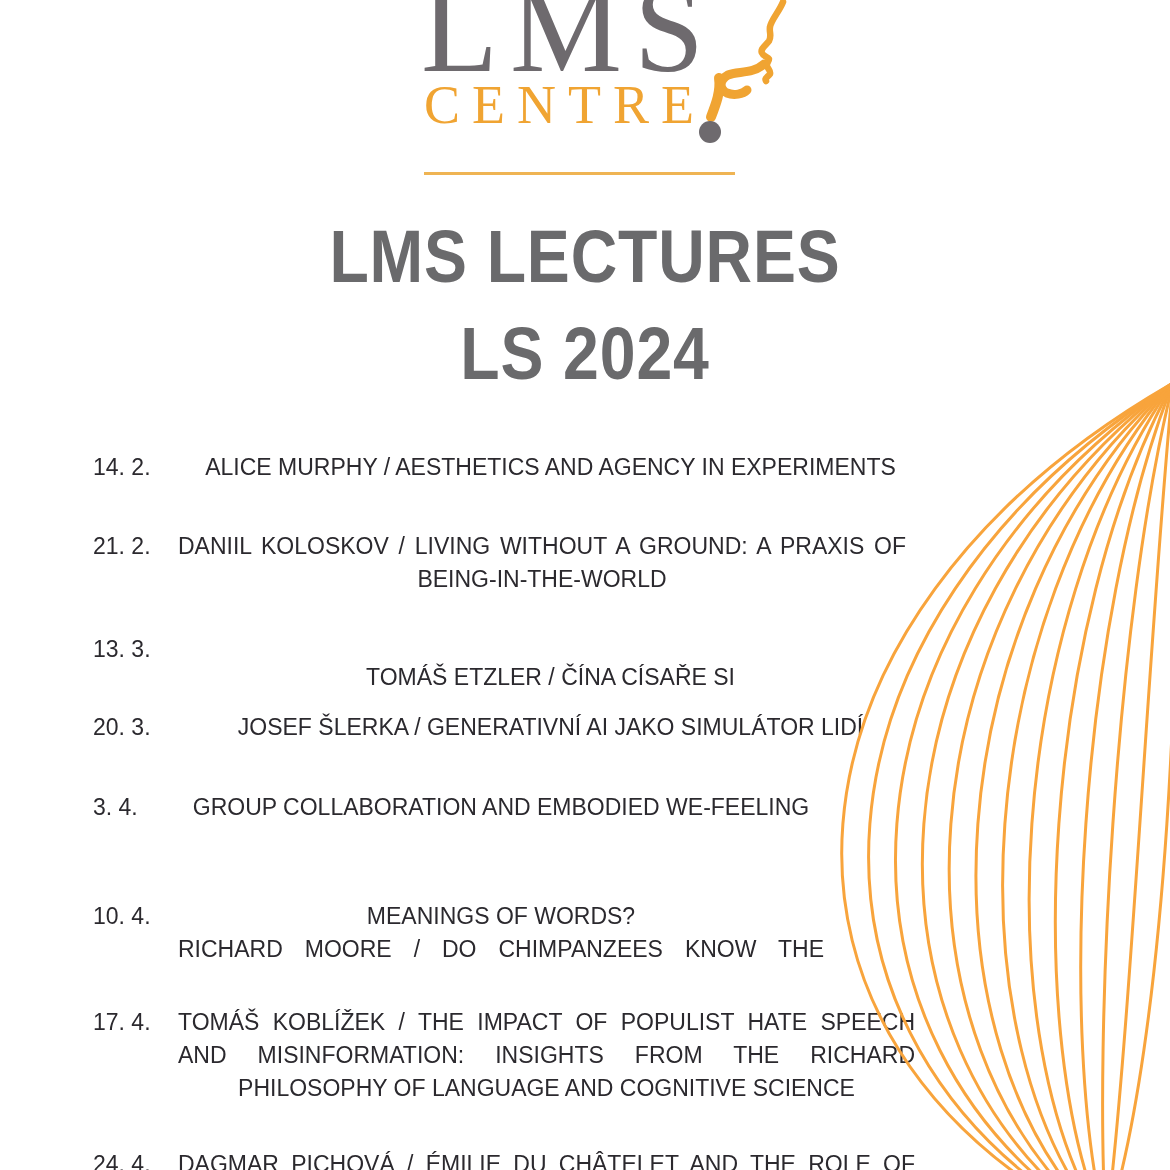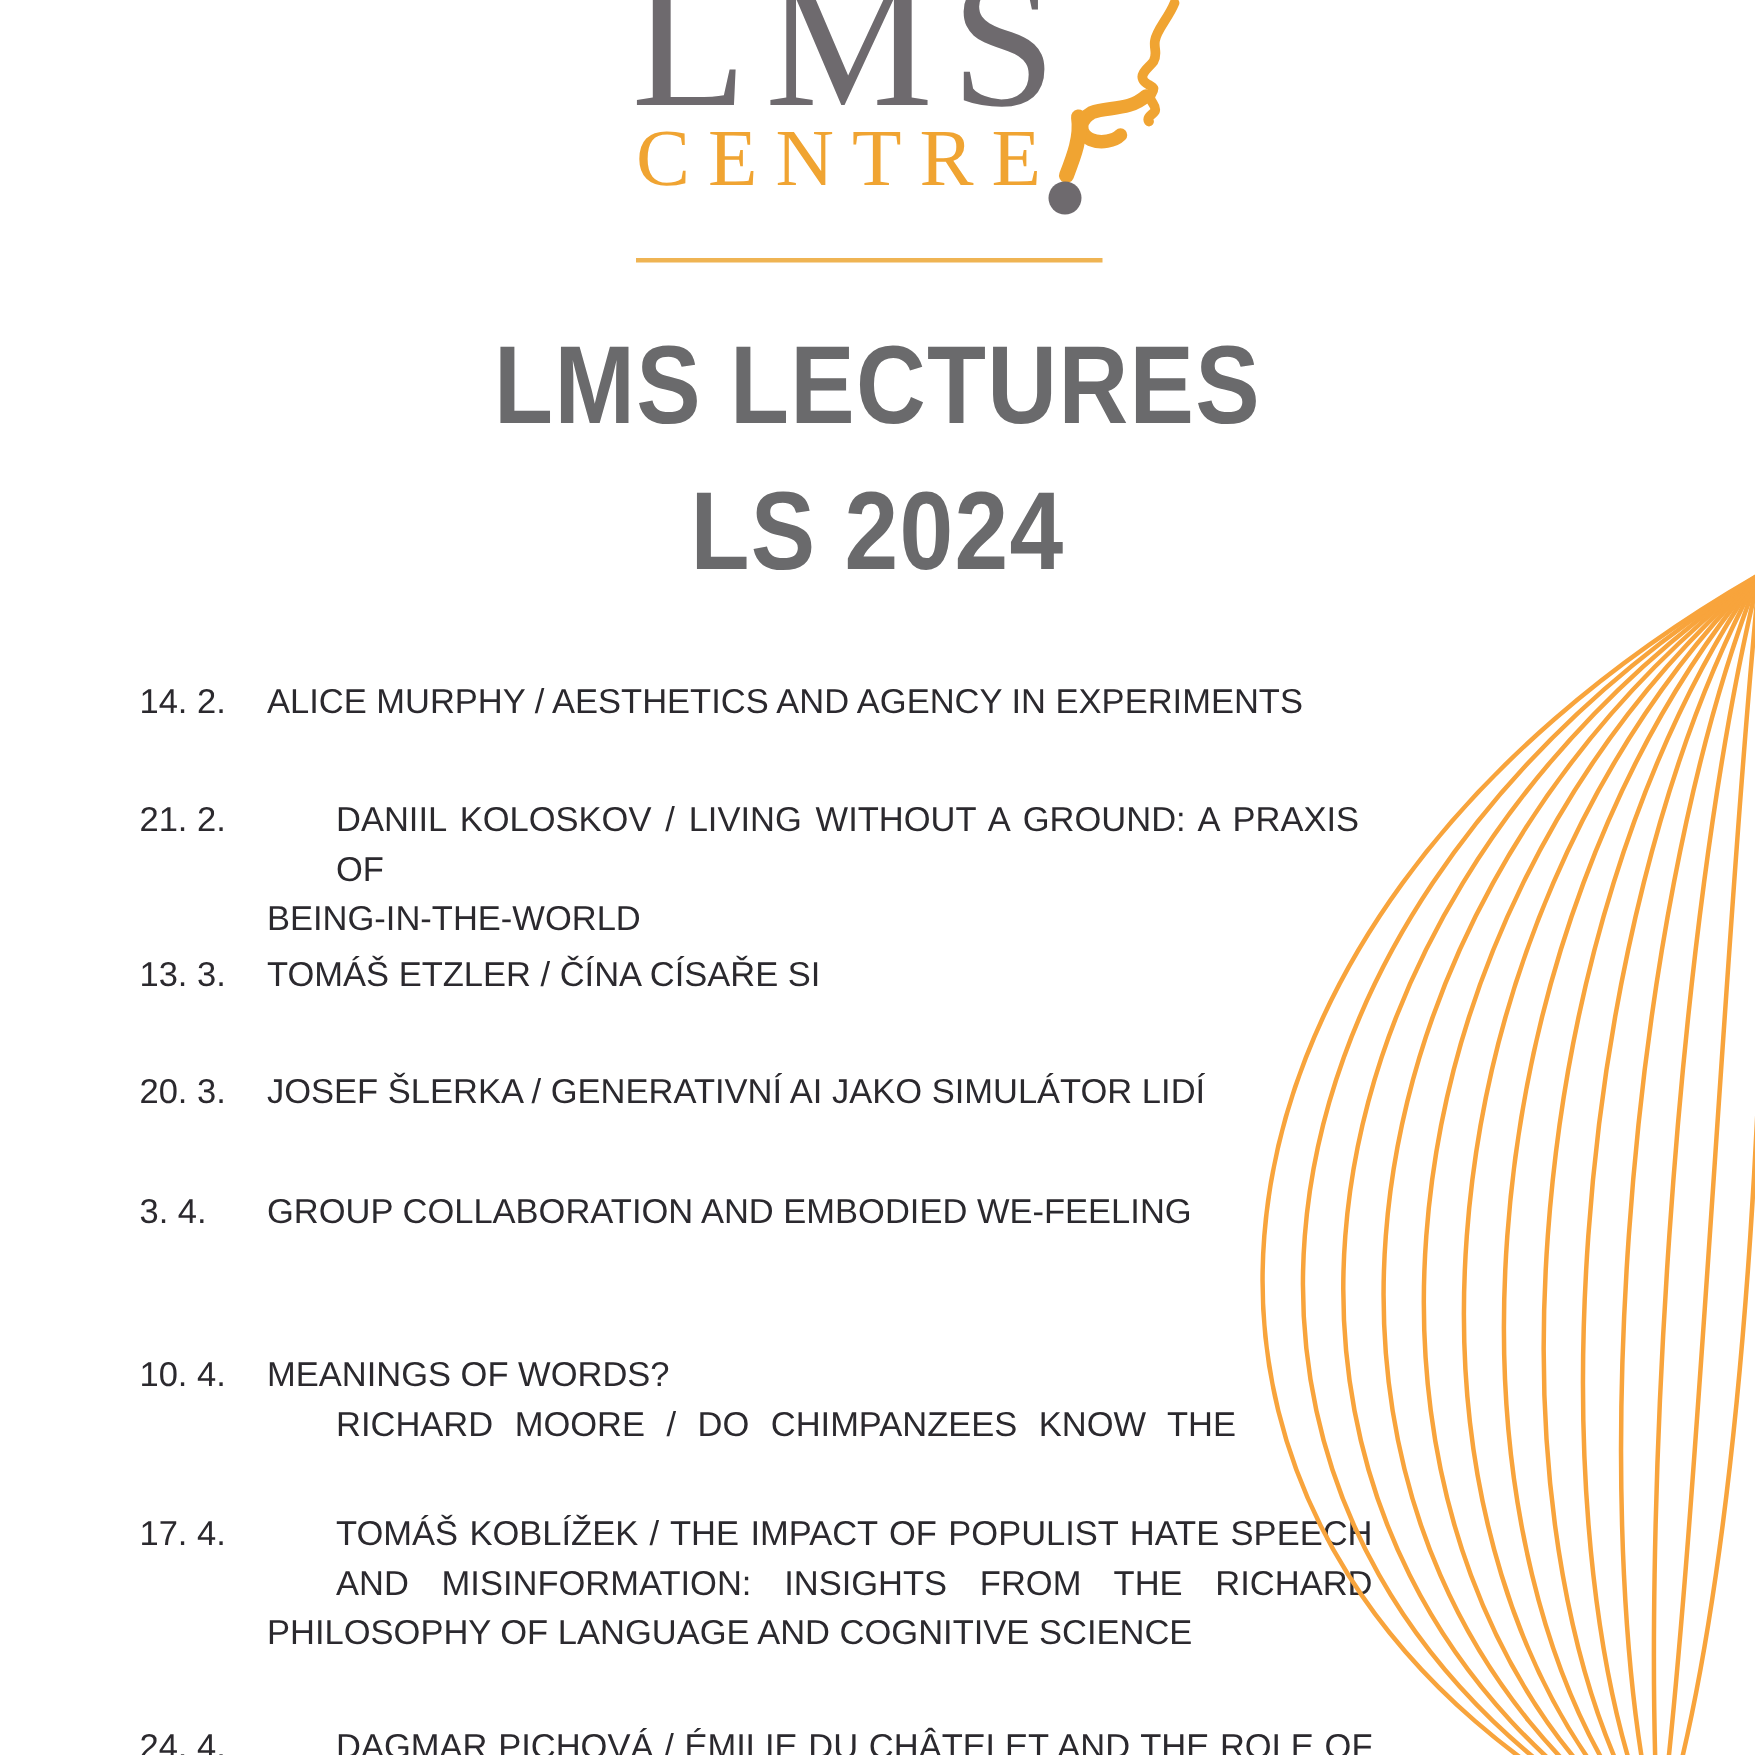--- a/index.html
+++ b/index.html
@@ -50,22 +50,22 @@
     position: absolute; left: 93px; top: 0;
     font-size: 23px; line-height: 33px;
     color: var(--text-dark);
     white-space: nowrap;
   }
   .txt {
     position: absolute; left: 178px; top: 0;
     font-size: 23px; line-height: 33px;
     color: var(--text-dark);
   }
-  .ln { text-align: left; white-space: normal; }
-  .ln.j { text-align: justify; text-align-last: justify; margin-left: 46px; }
+  .ln { text-align: center; white-space: normal; }
+  .ln.j { text-align: justify; text-align-last: justify; }
 
   
   #fan { left: 0; top: 0; width: 1170px; height: 1170px; pointer-events: none; }
   #fan path { stroke: var(--fan-orange); fill: none; stroke-width: 3; }
 </style>
 </head>
 <body style="--logo-gray: #6e6a6e; --logo-orange: #f0a432; --divider-gold: #efb453; --fan-orange: #f8a43c; --title-gray: #6a6a6c; --text-dark: #2b292e;">
 
 <div class="abs" id="logo-lms">LMS</div>
 <div class="abs" id="logo-centre">CENTRE</div>
@@ -92,21 +92,21 @@
     </div>
     <div class="row" style="top: 530px;">
       <div class="date">21. 2.</div>
       <div class="txt" style="width: 728px;">
         <div class="ln j">DANIIL KOLOSKOV / LIVING WITHOUT A GROUND: A PRAXIS OF</div>
         <div class="ln">BEING-IN-THE-WORLD</div>
       </div>
     </div>
     <div class="row" style="top: 633px;">
       <div class="date">13. 3.</div>
-      <div class="txt" style="width: 745px;">
+      <div class="txt" style="width: 745px; margin-top: 28px;">
         <div class="ln">TOMÁŠ ETZLER / ČÍNA CÍSAŘE SI</div>
       </div>
     </div>
     <div class="row" style="top: 711px;">
       <div class="date">20. 3.</div>
       <div class="txt" style="width: 745px;">
         <div class="ln">JOSEF ŠLERKA / GENERATIVNÍ AI JAKO SIMULÁTOR LIDÍ</div>
       </div>
     </div>
     <div class="row" style="top: 791px;">

